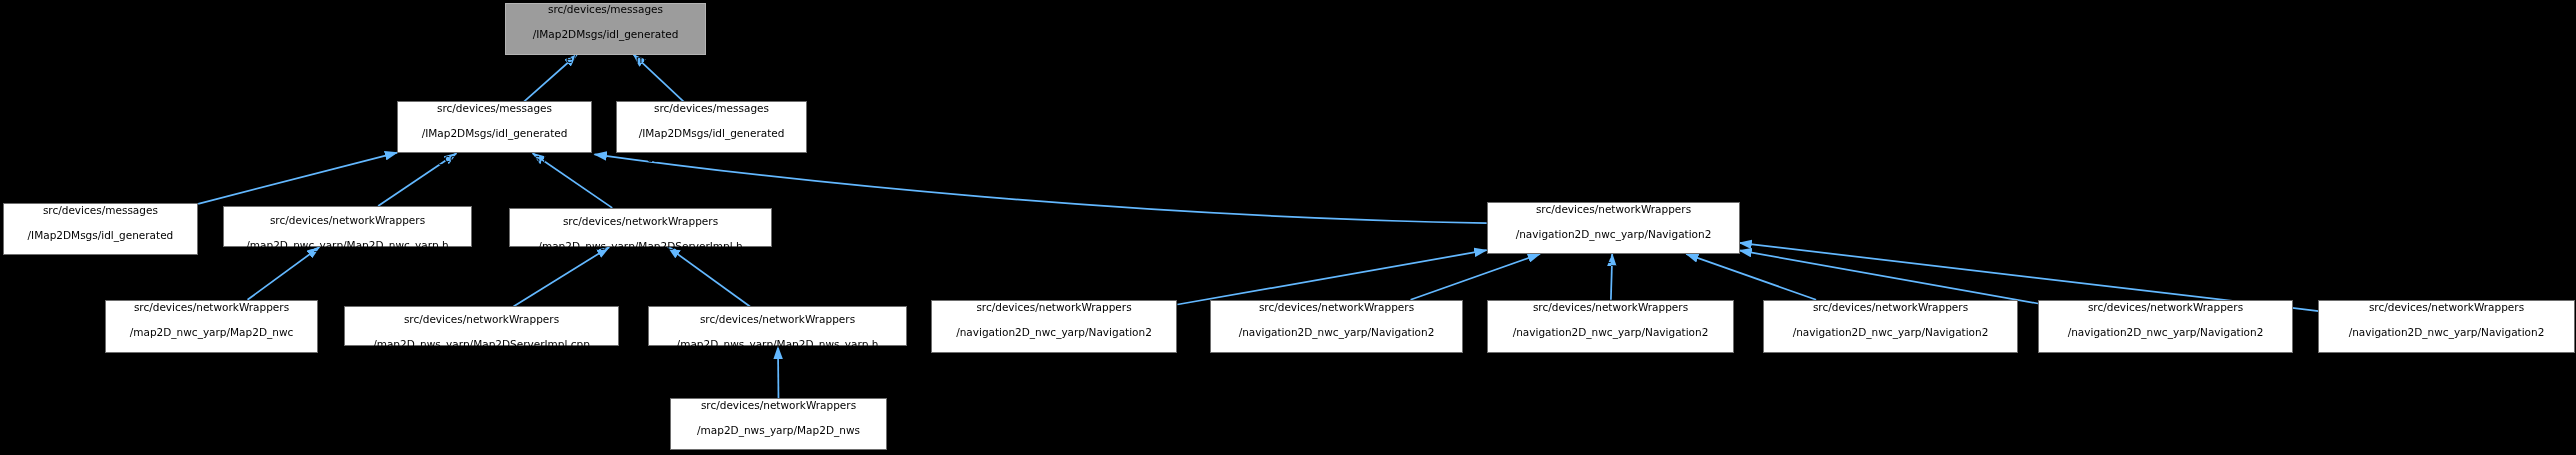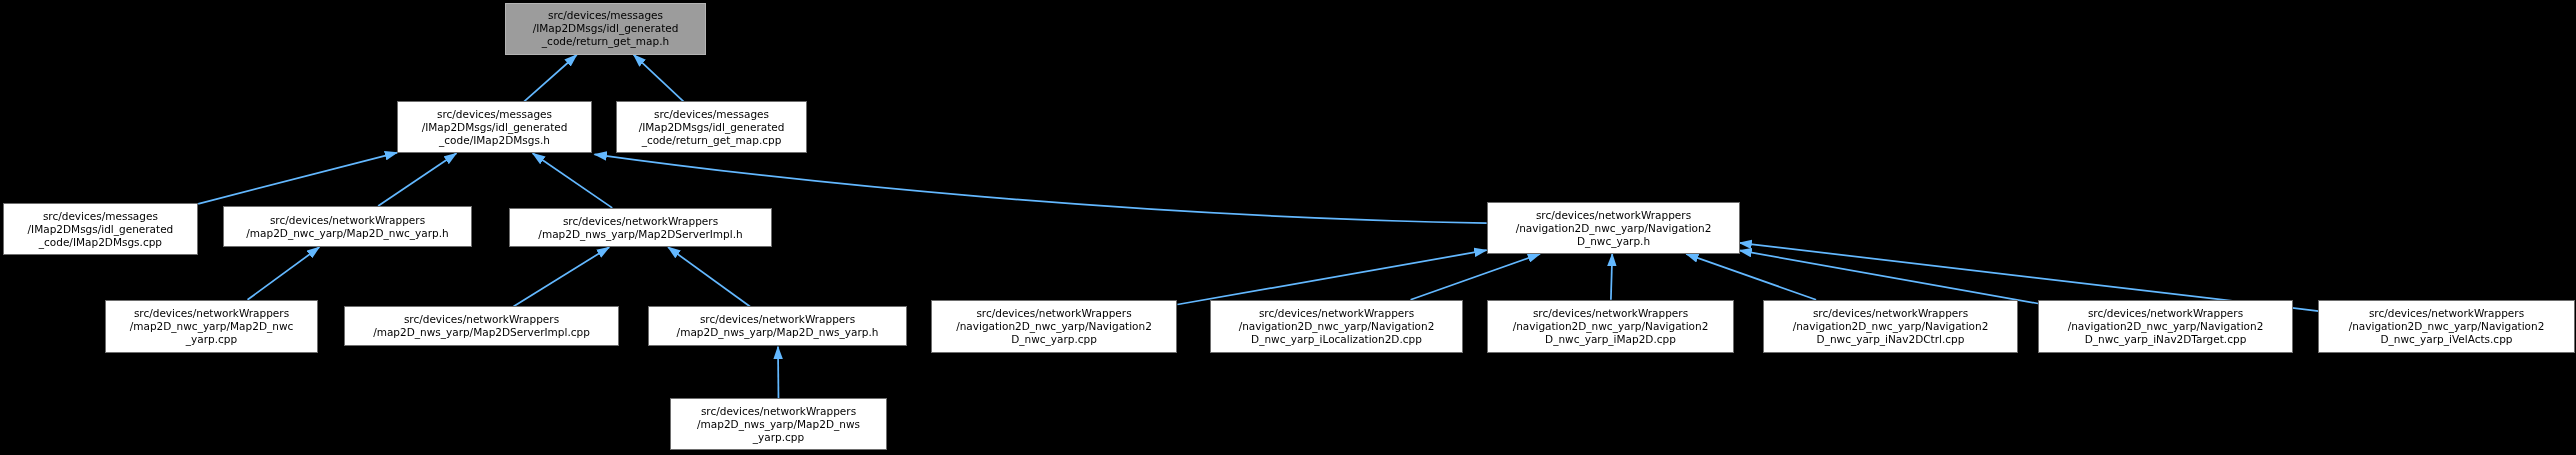--- a/index.html
+++ b/index.html
@@ -24,21 +24,21 @@
     justify-content:center;
     align-items:center;
     text-align:center;
     white-space:nowrap;
     cursor:pointer;
   }
   .node.highlighted{
     background:#9c9c9c;
     border-color:#b4b4b4;
   }
-  .node .line{display:block;}
+  .node .line{display:block;margin-top:12px;}
 </style>
 </head>
 <body>
 
 <div id="graph">
   <svg id="edges" xmlns="http://www.w3.org/2000/svg" width="2576" height="456" viewBox="0 0 2691 476">
       <defs>
         <marker id="arrow" markerUnits="userSpaceOnUse" markerWidth="14" markerHeight="10" refX="13" refY="5" orient="auto">
           <path d="M0,0 L14,5 L0,10 Z" fill="#63b8ff"></path>
         </marker>

